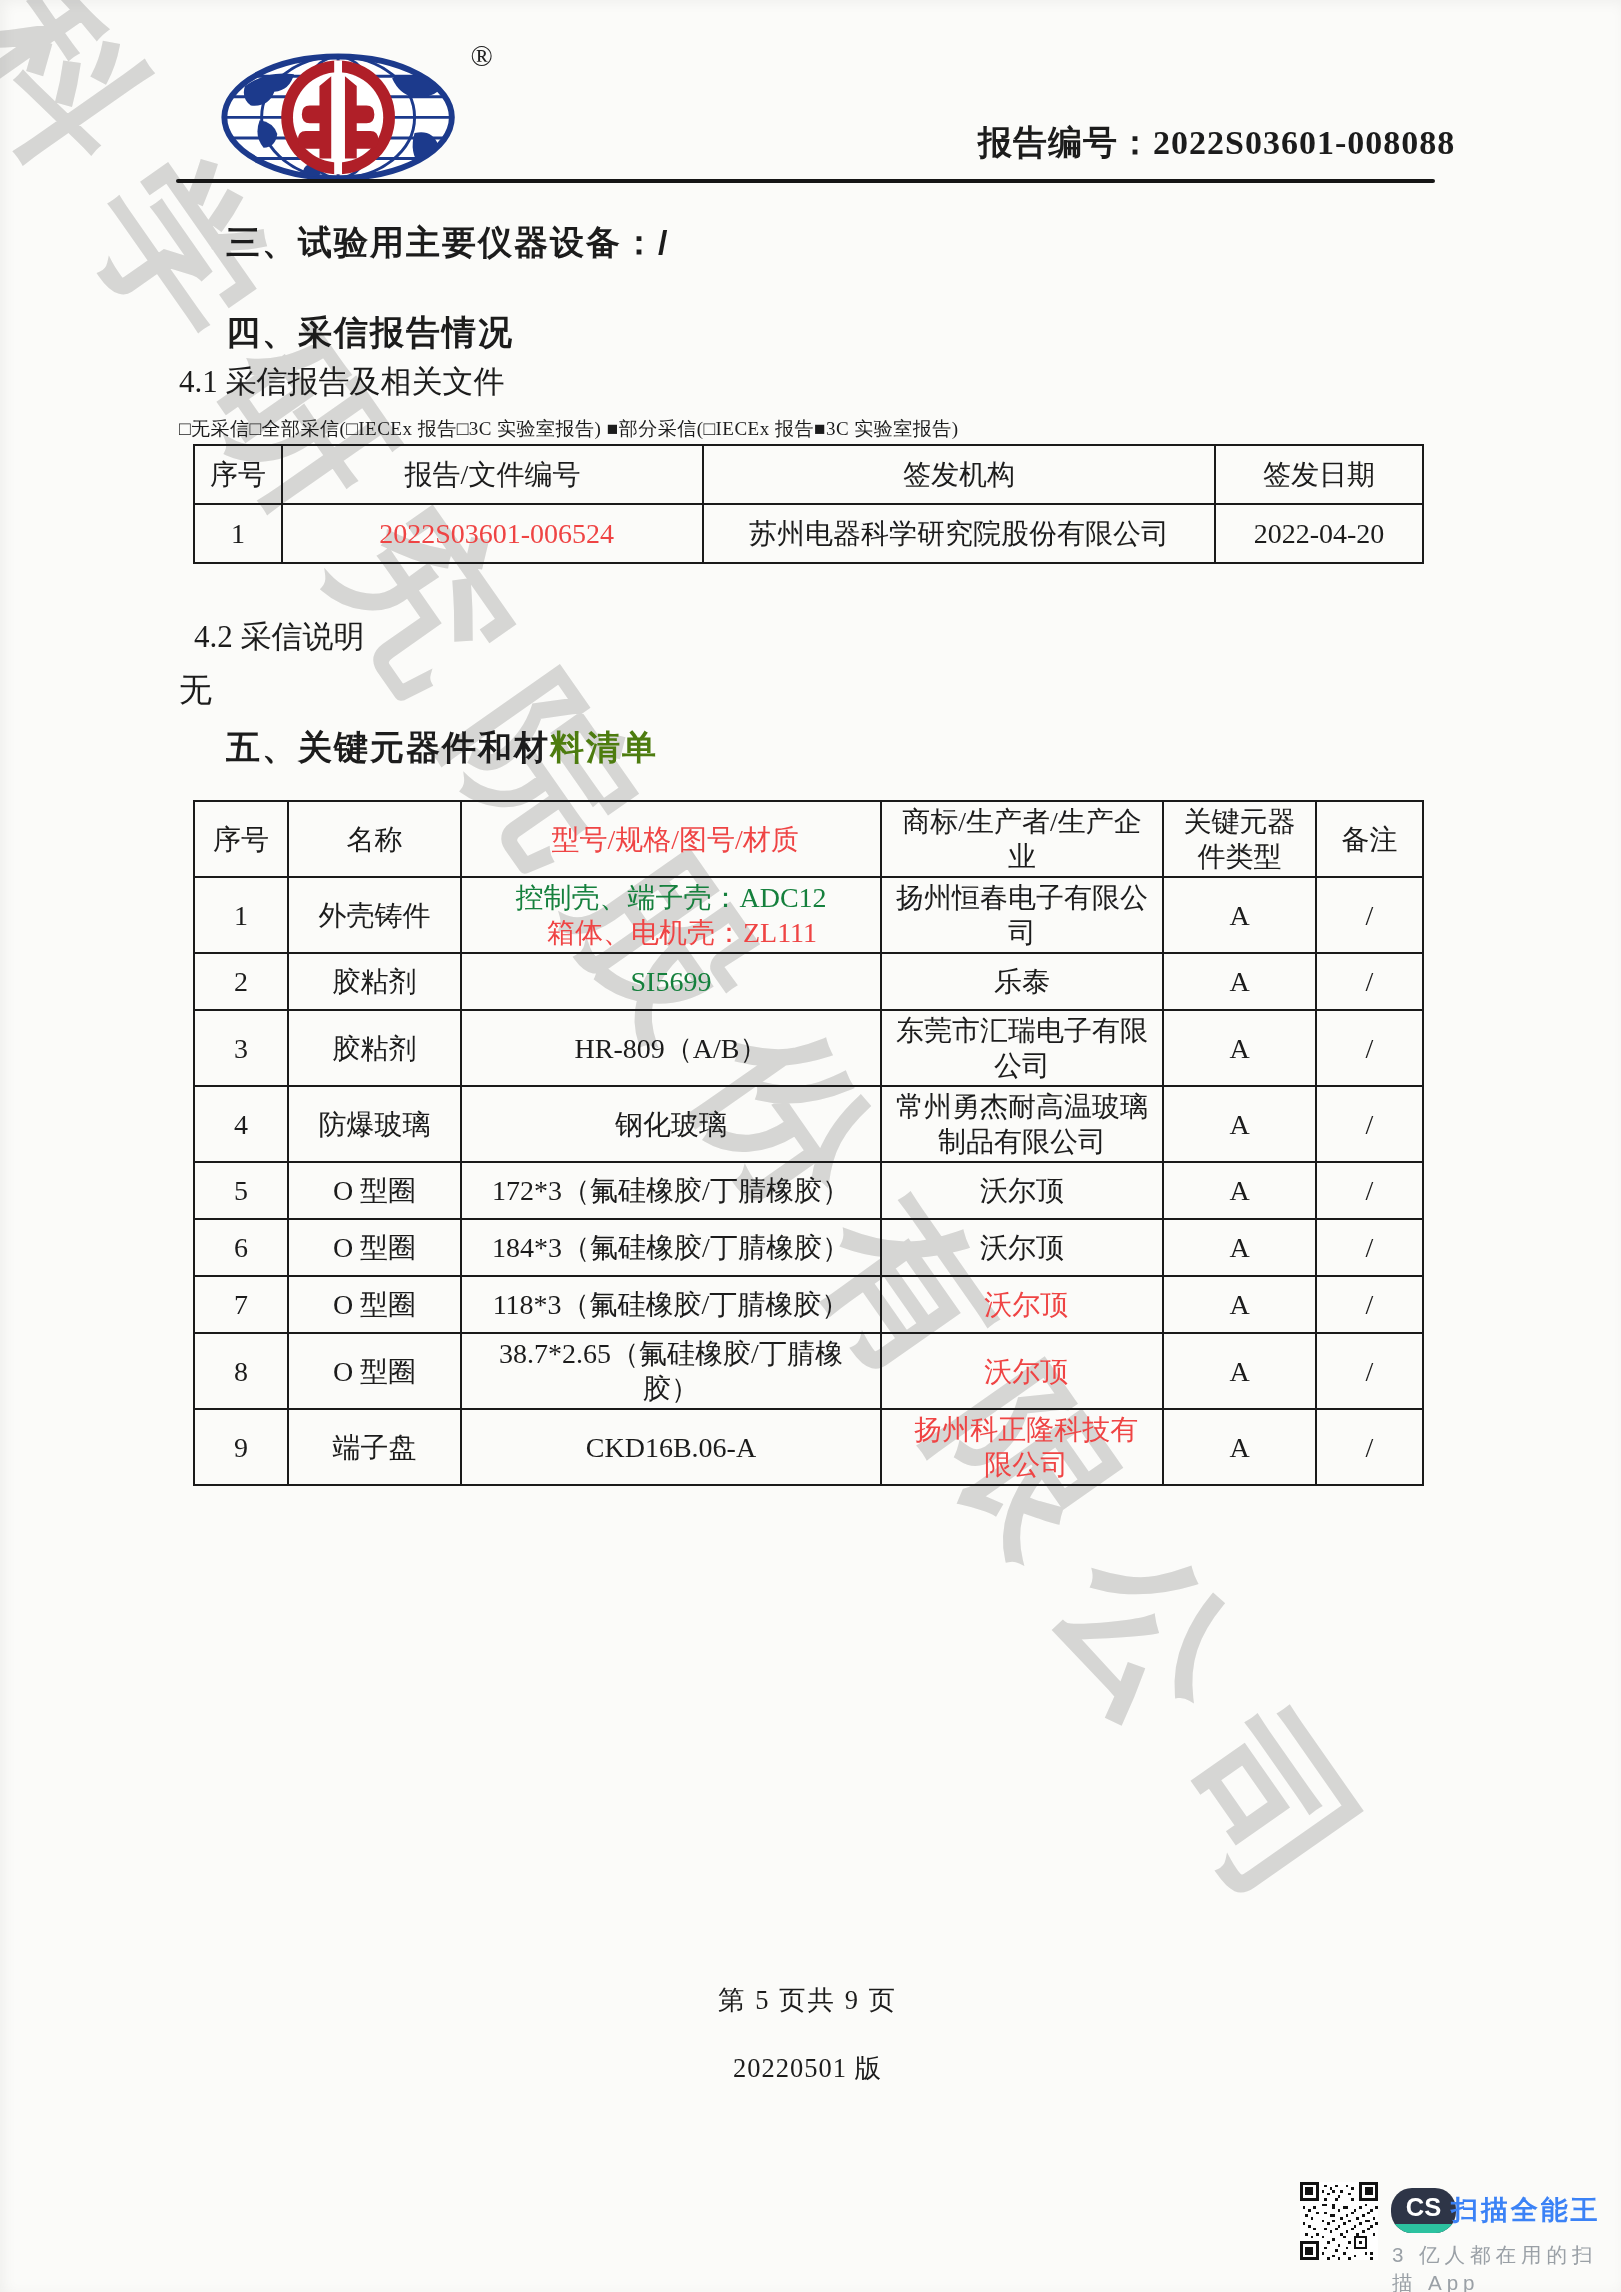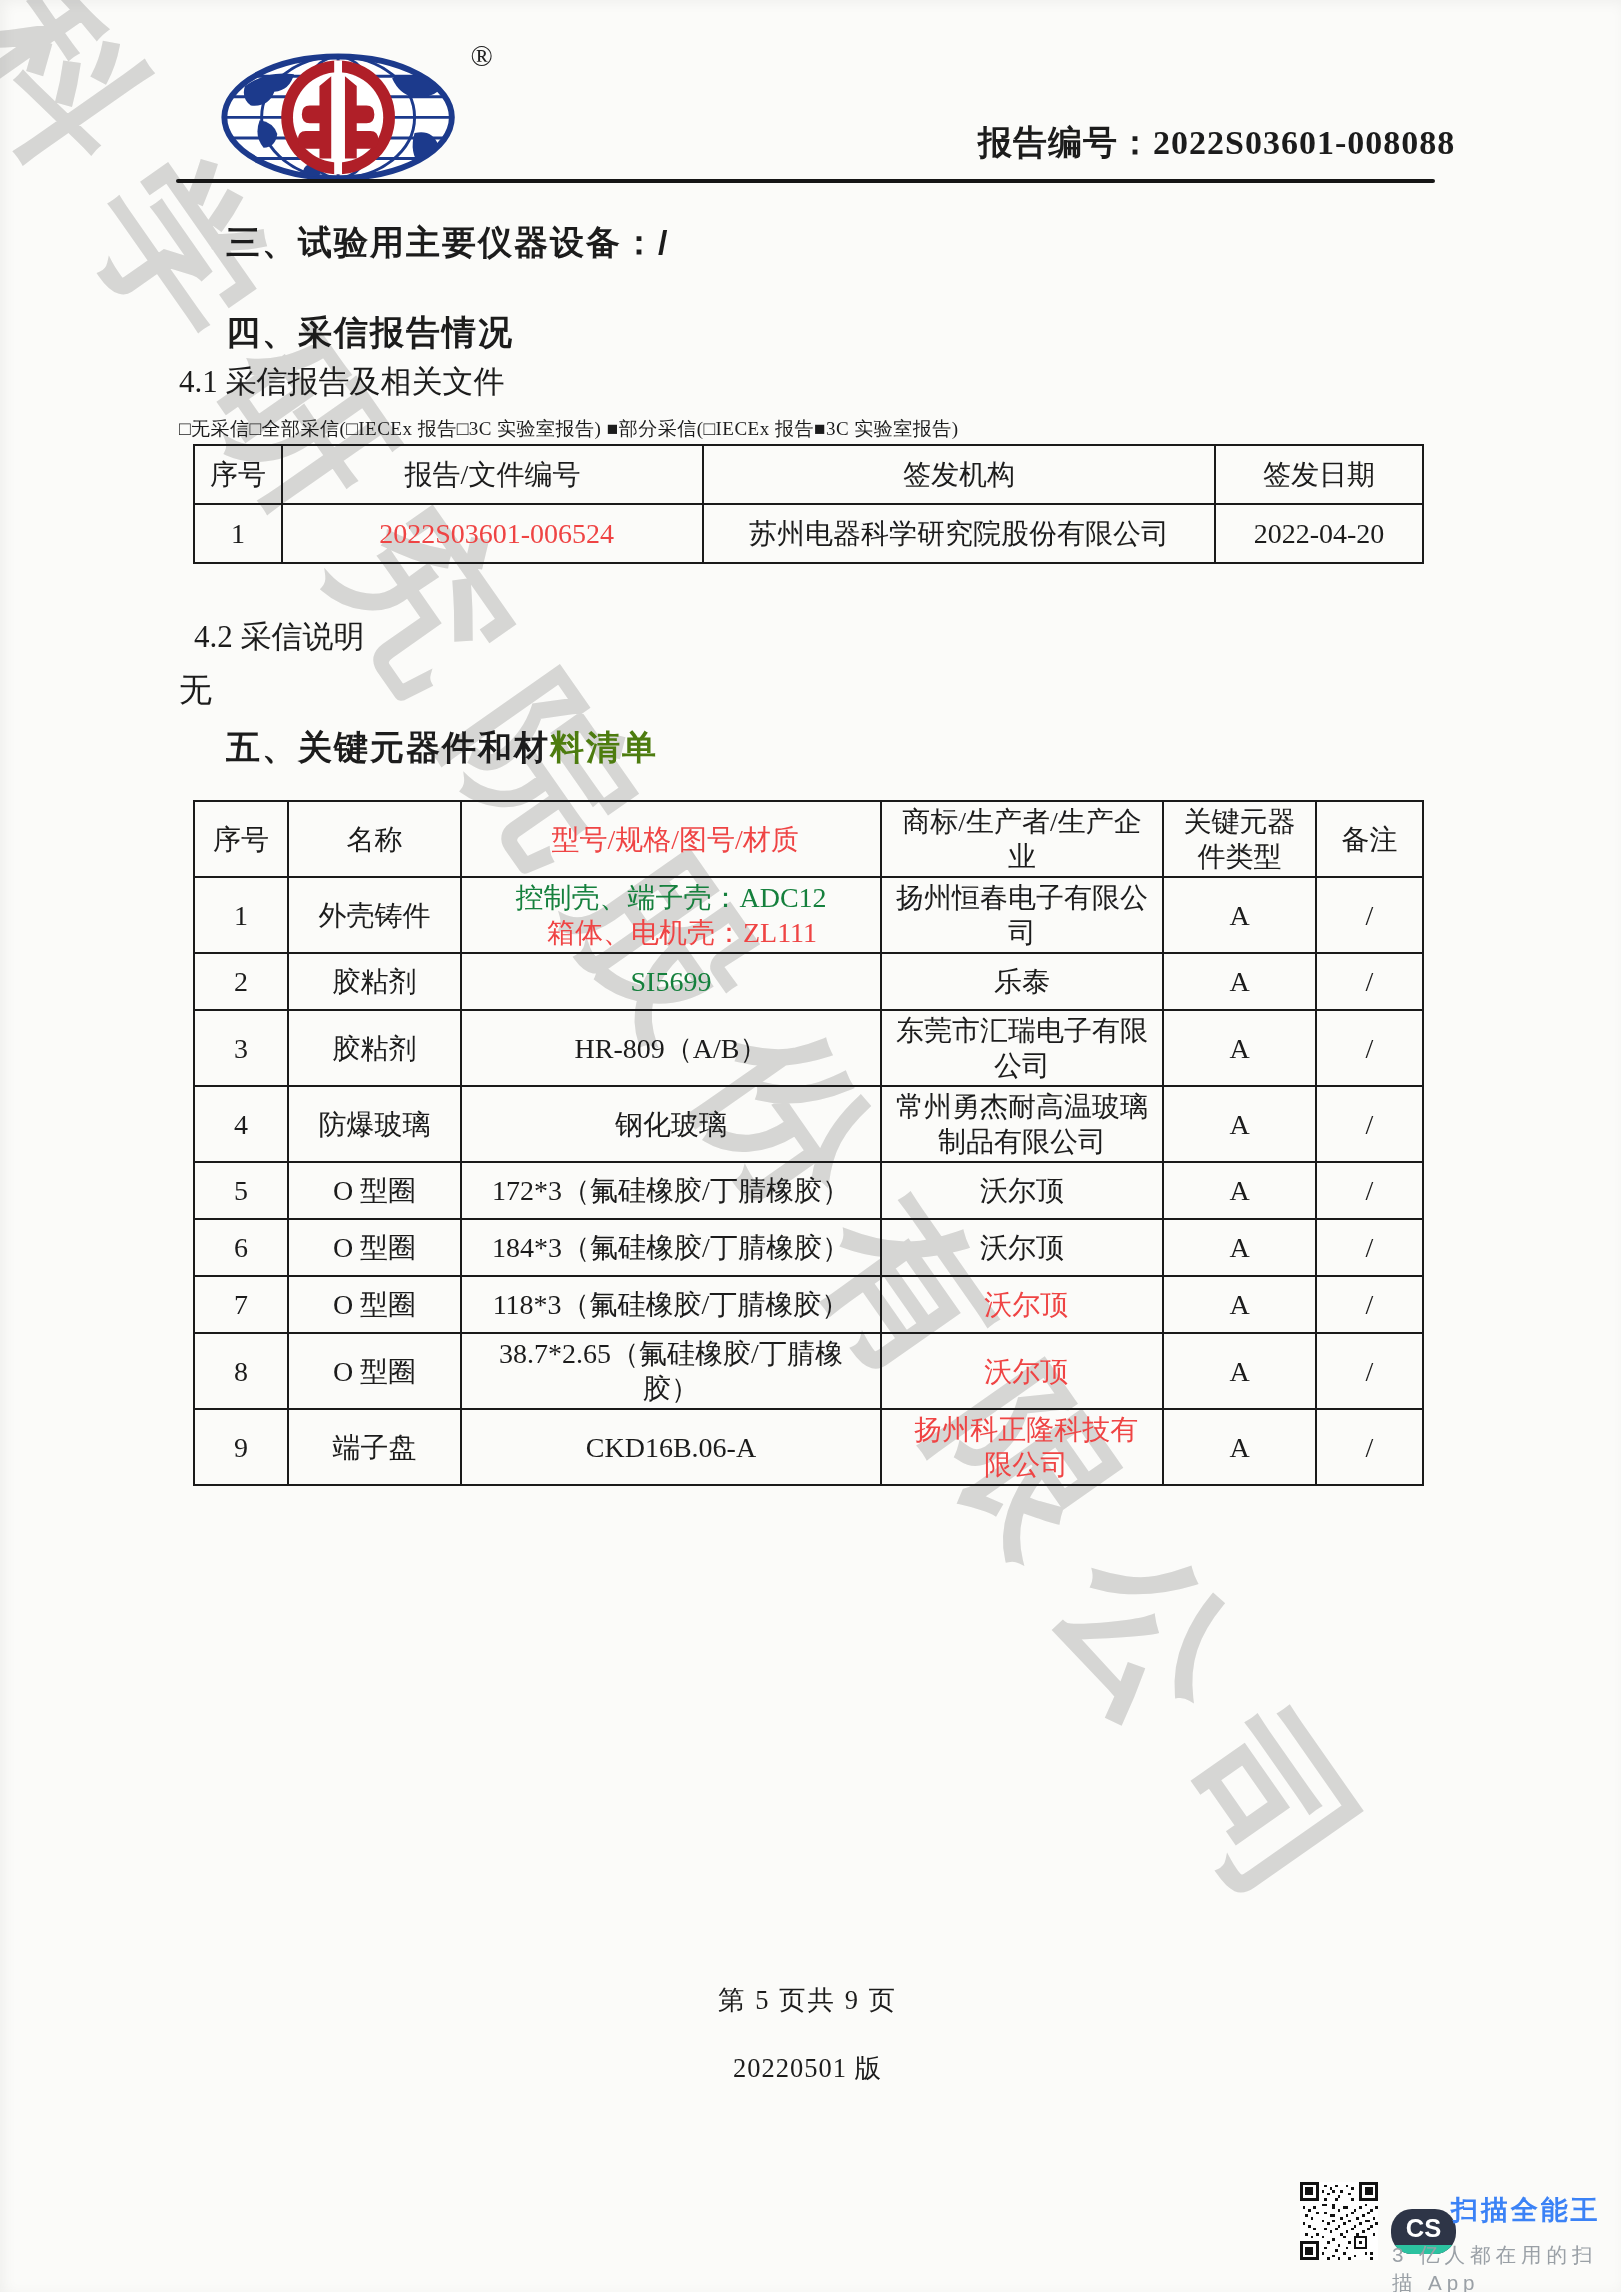--- a/index.html
+++ b/index.html
@@ -39,21 +39,21 @@
 
   .g1{color:#ef4444;padding-left:22px;}
   .g2{color:#15803d;}
 
   #footer-page{left:193px;top:1982px;width:1229px;text-align:center;font-size:26.5px;letter-spacing:2px;}
   #footer-ver{left:193px;top:2050px;width:1229px;text-align:center;font-size:26.5px;letter-spacing:1px;}
 
   
   #cs-qr{left:1300px;top:2180px;}
   #cs-badge{left:1391px;top:2188px;width:65px;height:45px;border-radius:21px;background:#2e3547;
-        position:absolute;overflow:hidden;margin-top:21px;}
+        position:absolute;overflow:hidden;}
   #cs-badge .strip{position:absolute;left:0;right:0;bottom:0;height:8.8px;background:#2cc2a0;}
   #cs-badge .cs-txt{position:absolute;left:0;right:0;top:1px;text-align:center;color:#fff;
         font-family:"Liberation Sans",sans-serif;font-weight:bold;font-size:25.5px;line-height:37px;}
   #cs-name{left:1451px;top:2188px;font-family:"Liberation Sans",sans-serif;font-weight:bold;
         font-size:27px;color:#3b82f6;letter-spacing:2.9px;line-height:45px;}
   #cs-tagline{left:1392px;top:2241px;font-family:"Liberation Sans",sans-serif;font-size:20.6px;
         color:#9aa0a6;letter-spacing:4.9px;}
 </style>
 </head>
 <body>

